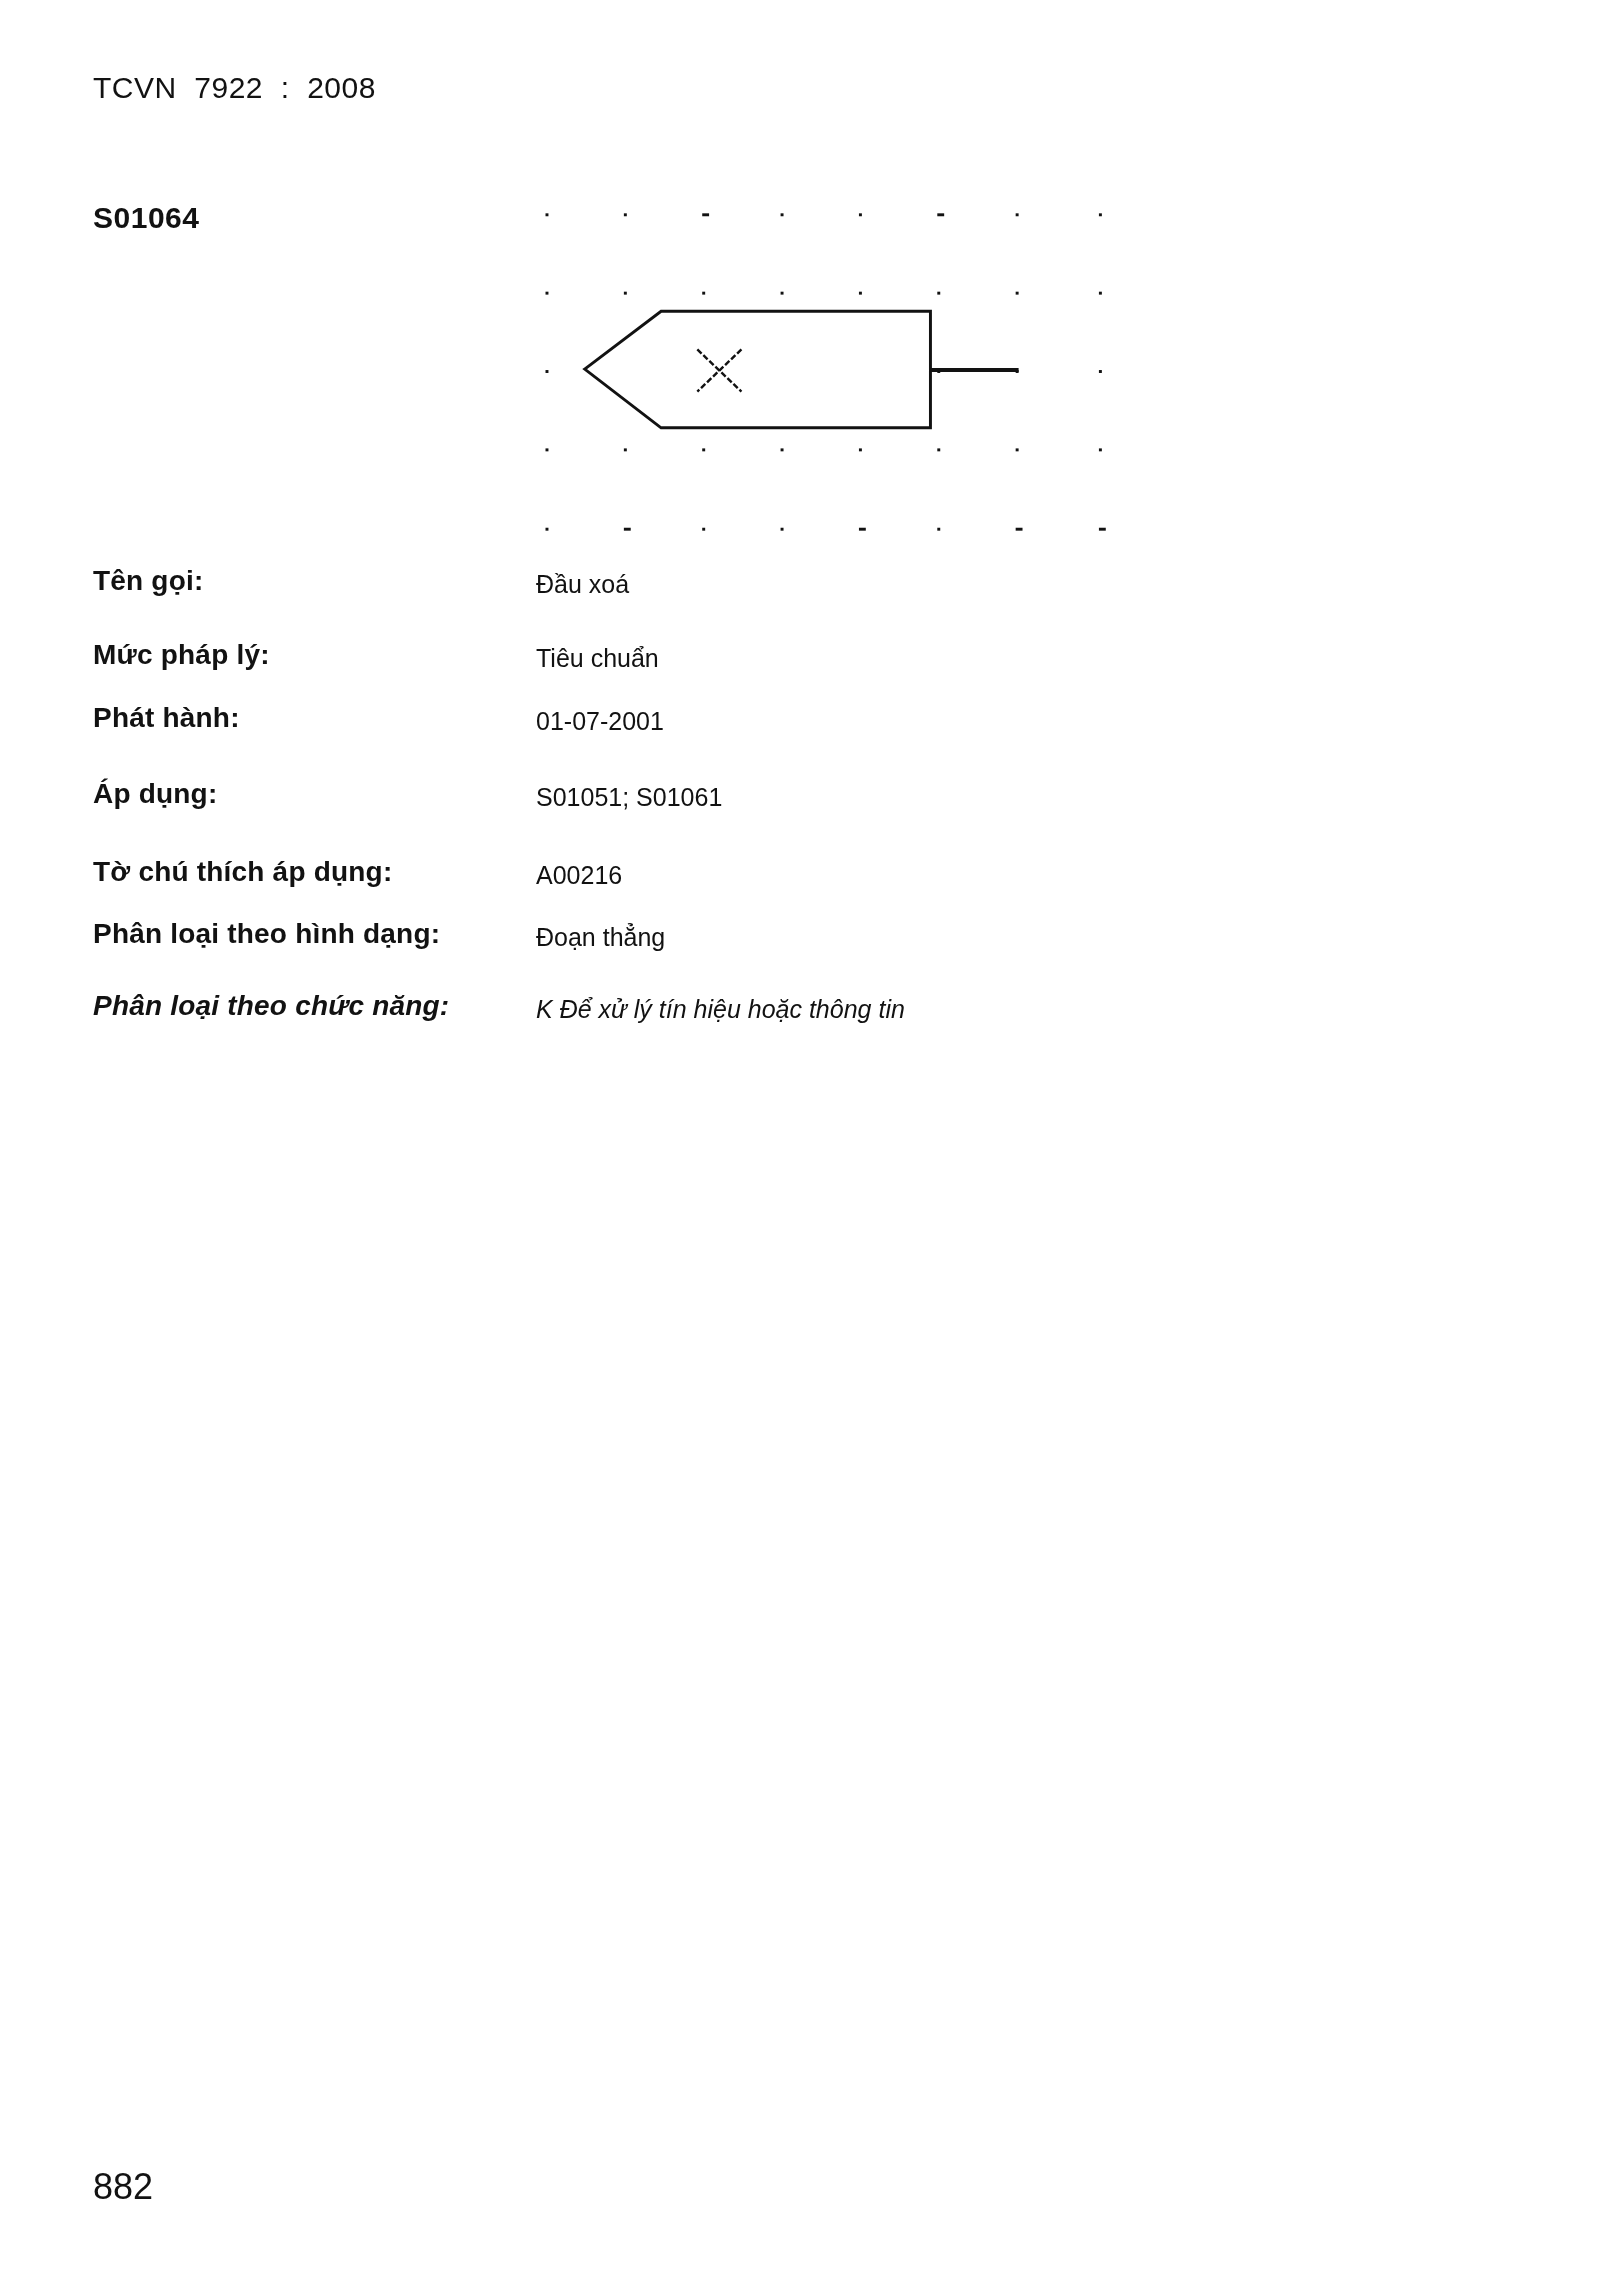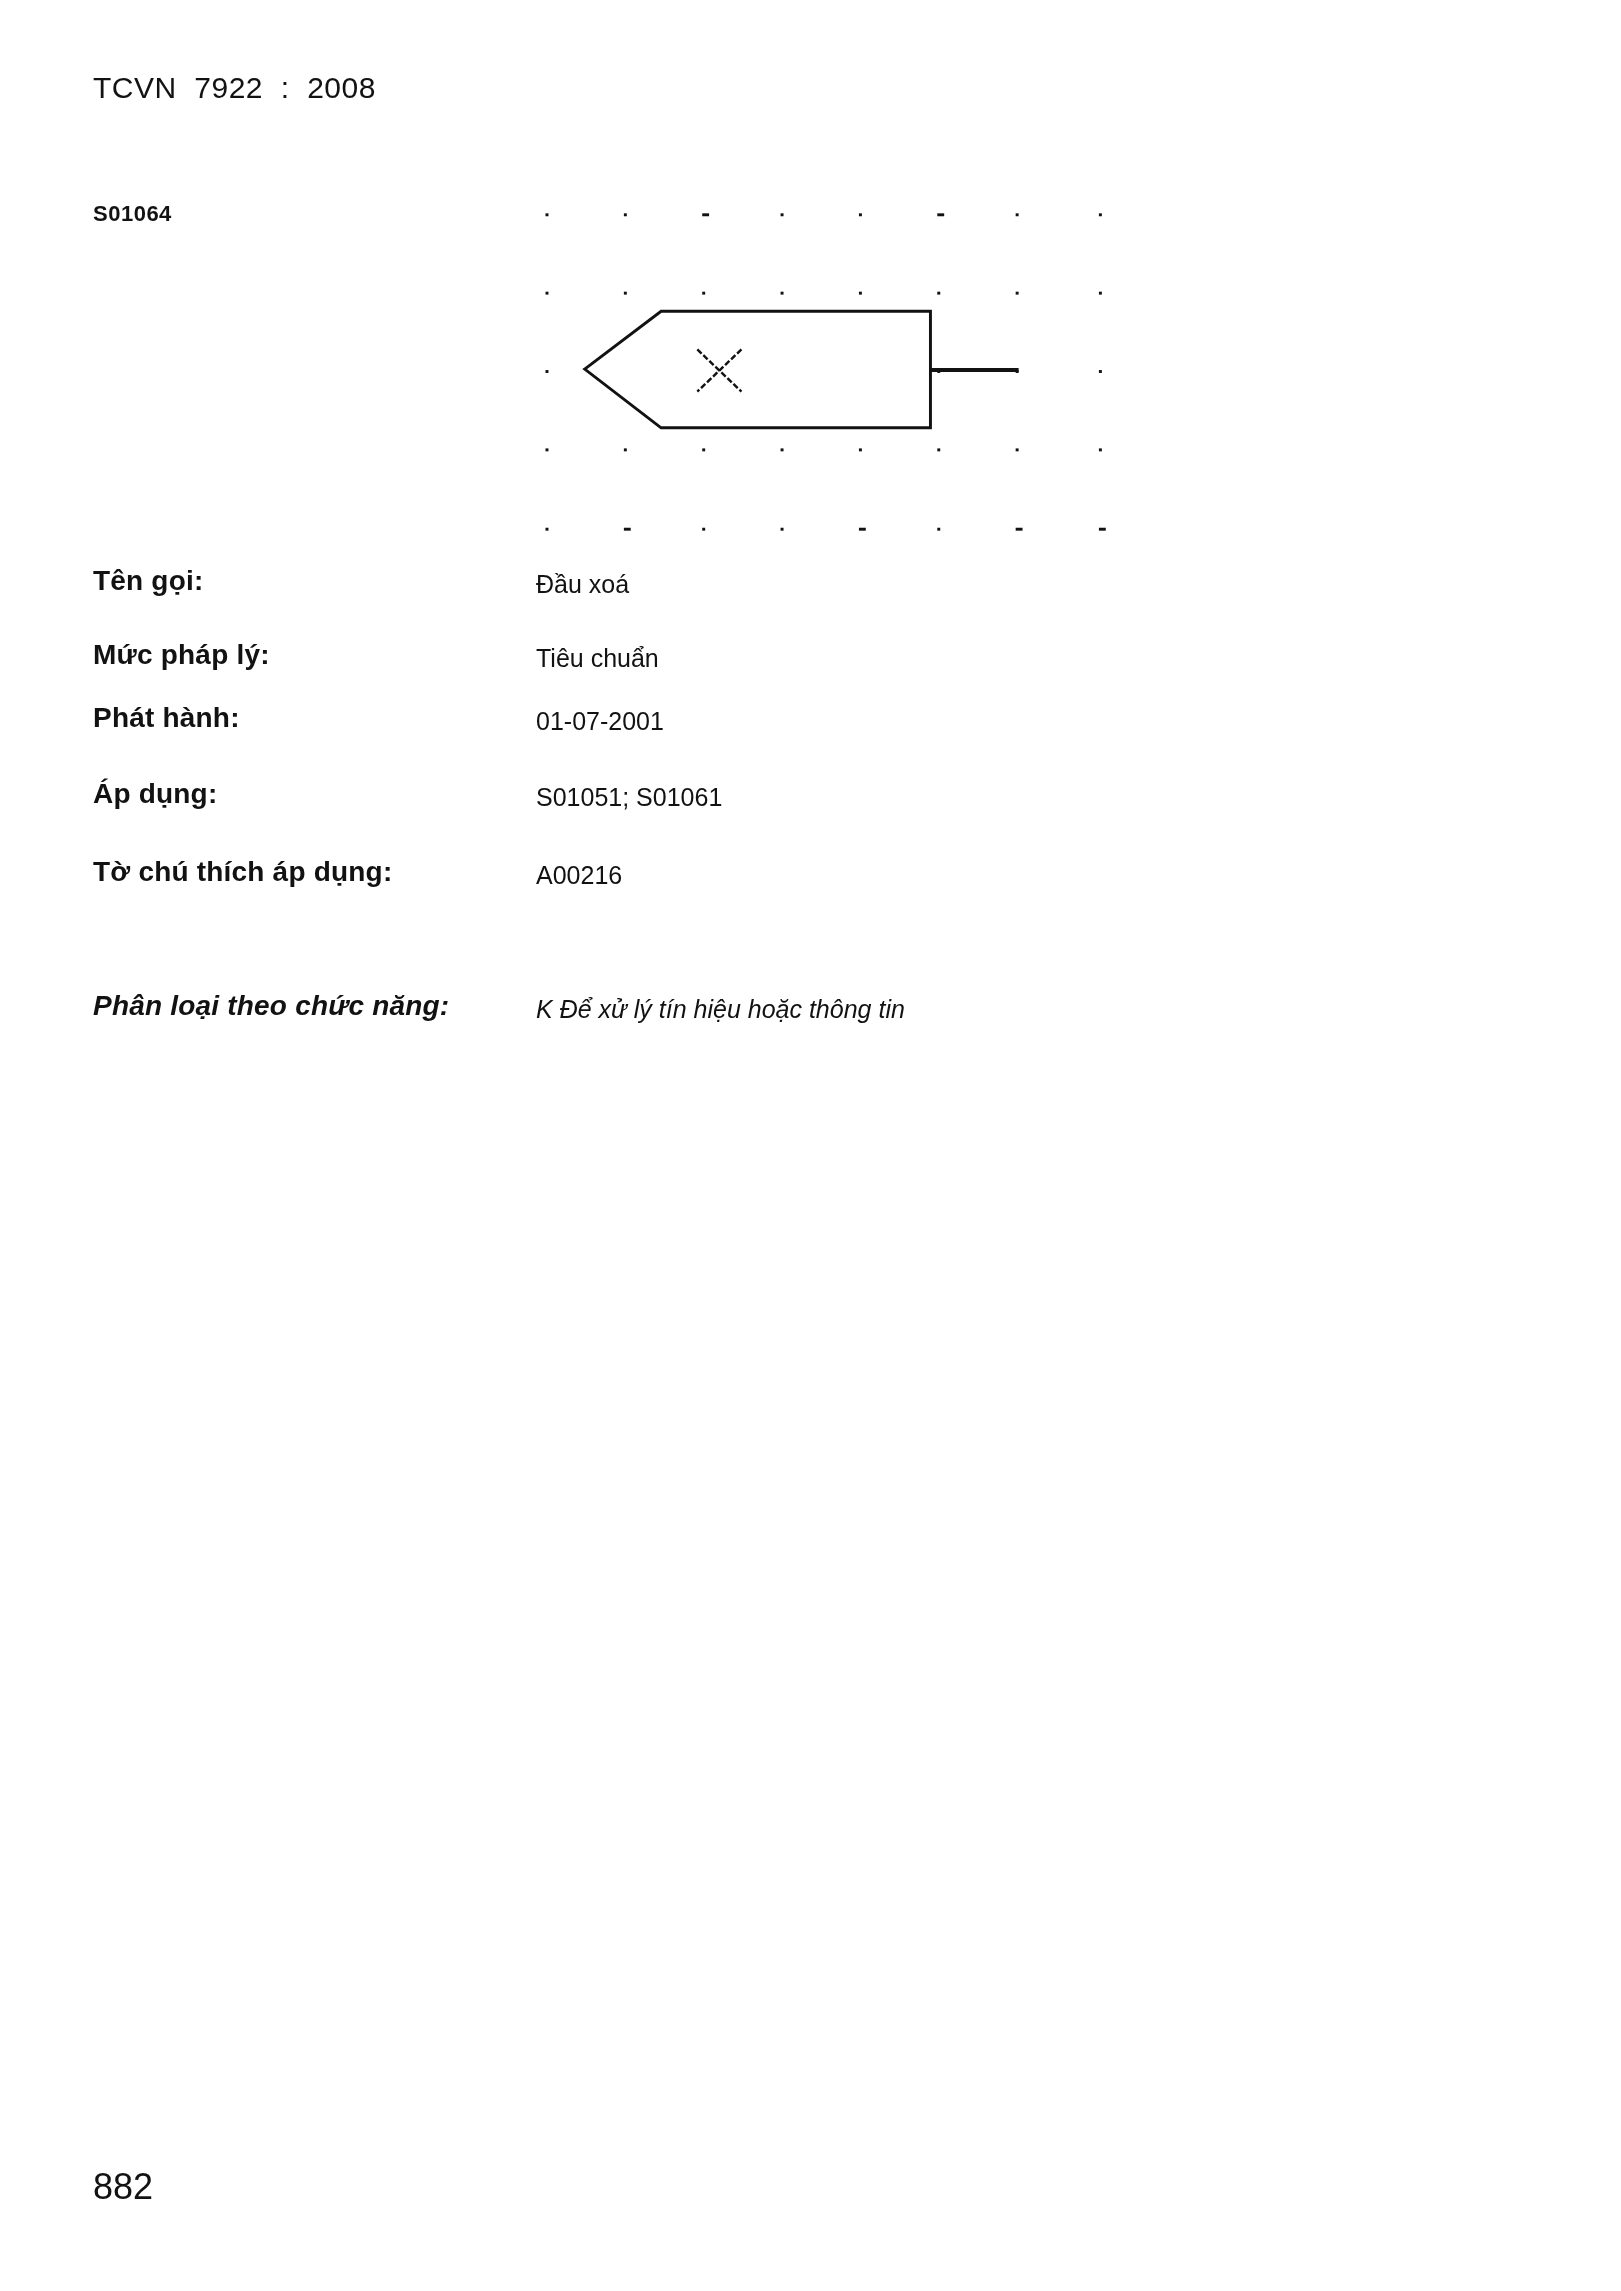--- a/index.html
+++ b/index.html
@@ -12,21 +12,21 @@
     -webkit-font-smoothing: antialiased;
   }
   .page { position: absolute; inset: 0; background: #ffffff; }
 
   .title {
     position: absolute; left: 93px; top: 71px;
     font-size: 30px; font-weight: normal; letter-spacing: 0.5px; word-spacing: 8.8px;
   }
   .symbol-id {
     position: absolute; left: 93px; top: 201px;
-    font-size: 22px; font-weight: bold; letter-spacing: 0.5px;
+    font-size: 30px; font-weight: bold; letter-spacing: 0.5px;
   }
 
   .diagram {
     position: absolute; left: 519px; top: 181px;
     width: 627px; height: 382px;
   }
 
   .field { position: absolute; left: 0; width: 1322px; height: 39px; }
   .field .label {
     position: absolute; left: 93px; top: 0;
@@ -121,20 +121,24 @@
     <div class="value">01-07-2001</div>
   </div>
   <div class="field r3">
     <div class="label">Áp dụng:</div>
     <div class="value">S01051; S01061</div>
   </div>
   <div class="field r4">
     <div class="label">Tờ chú thích áp dụng:</div>
     <div class="value">A00216</div>
   </div>
+  <div class="field r5">
+    <div class="label">Phân loại theo hình dạng:</div>
+    <div class="value">Đoạn thẳng</div>
+  </div>
   <div class="field r6">
     <div class="label">Phân loại theo chức năng:</div>
     <div class="value">K Để xử lý tín hiệu hoặc thông tin</div>
   </div>
 
   <div class="page-number">882</div>
 
 </div>
 
 

